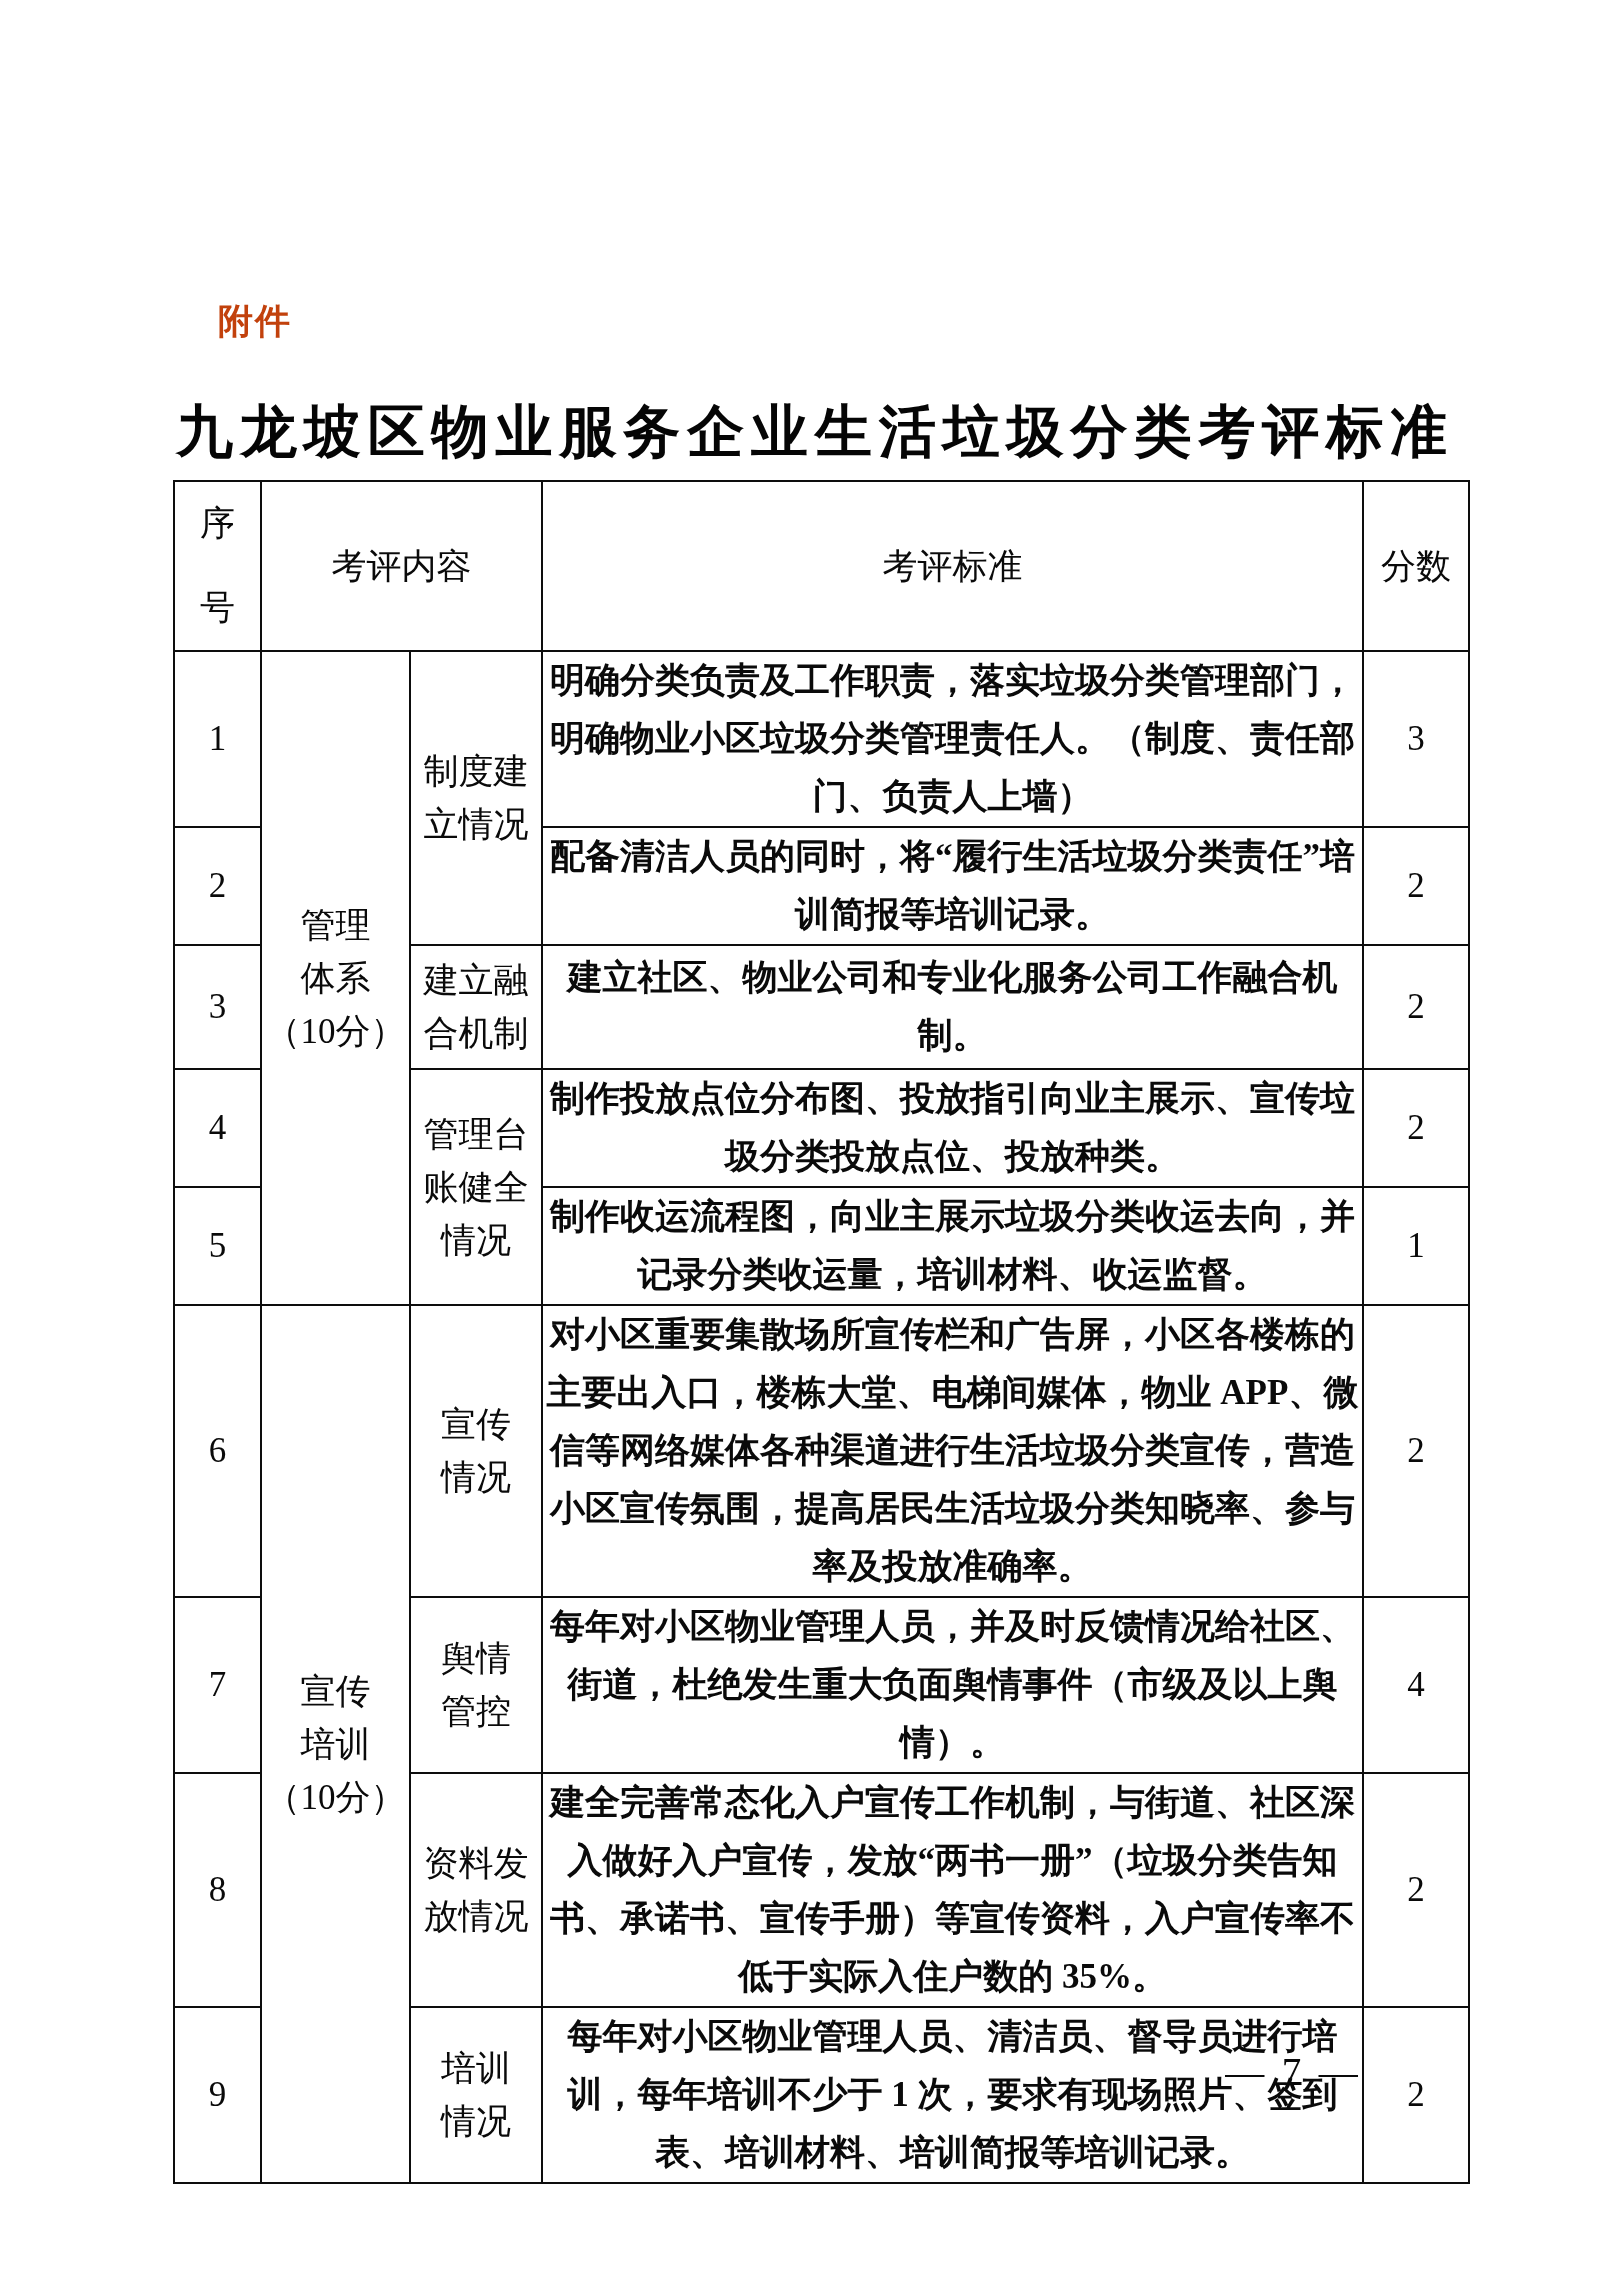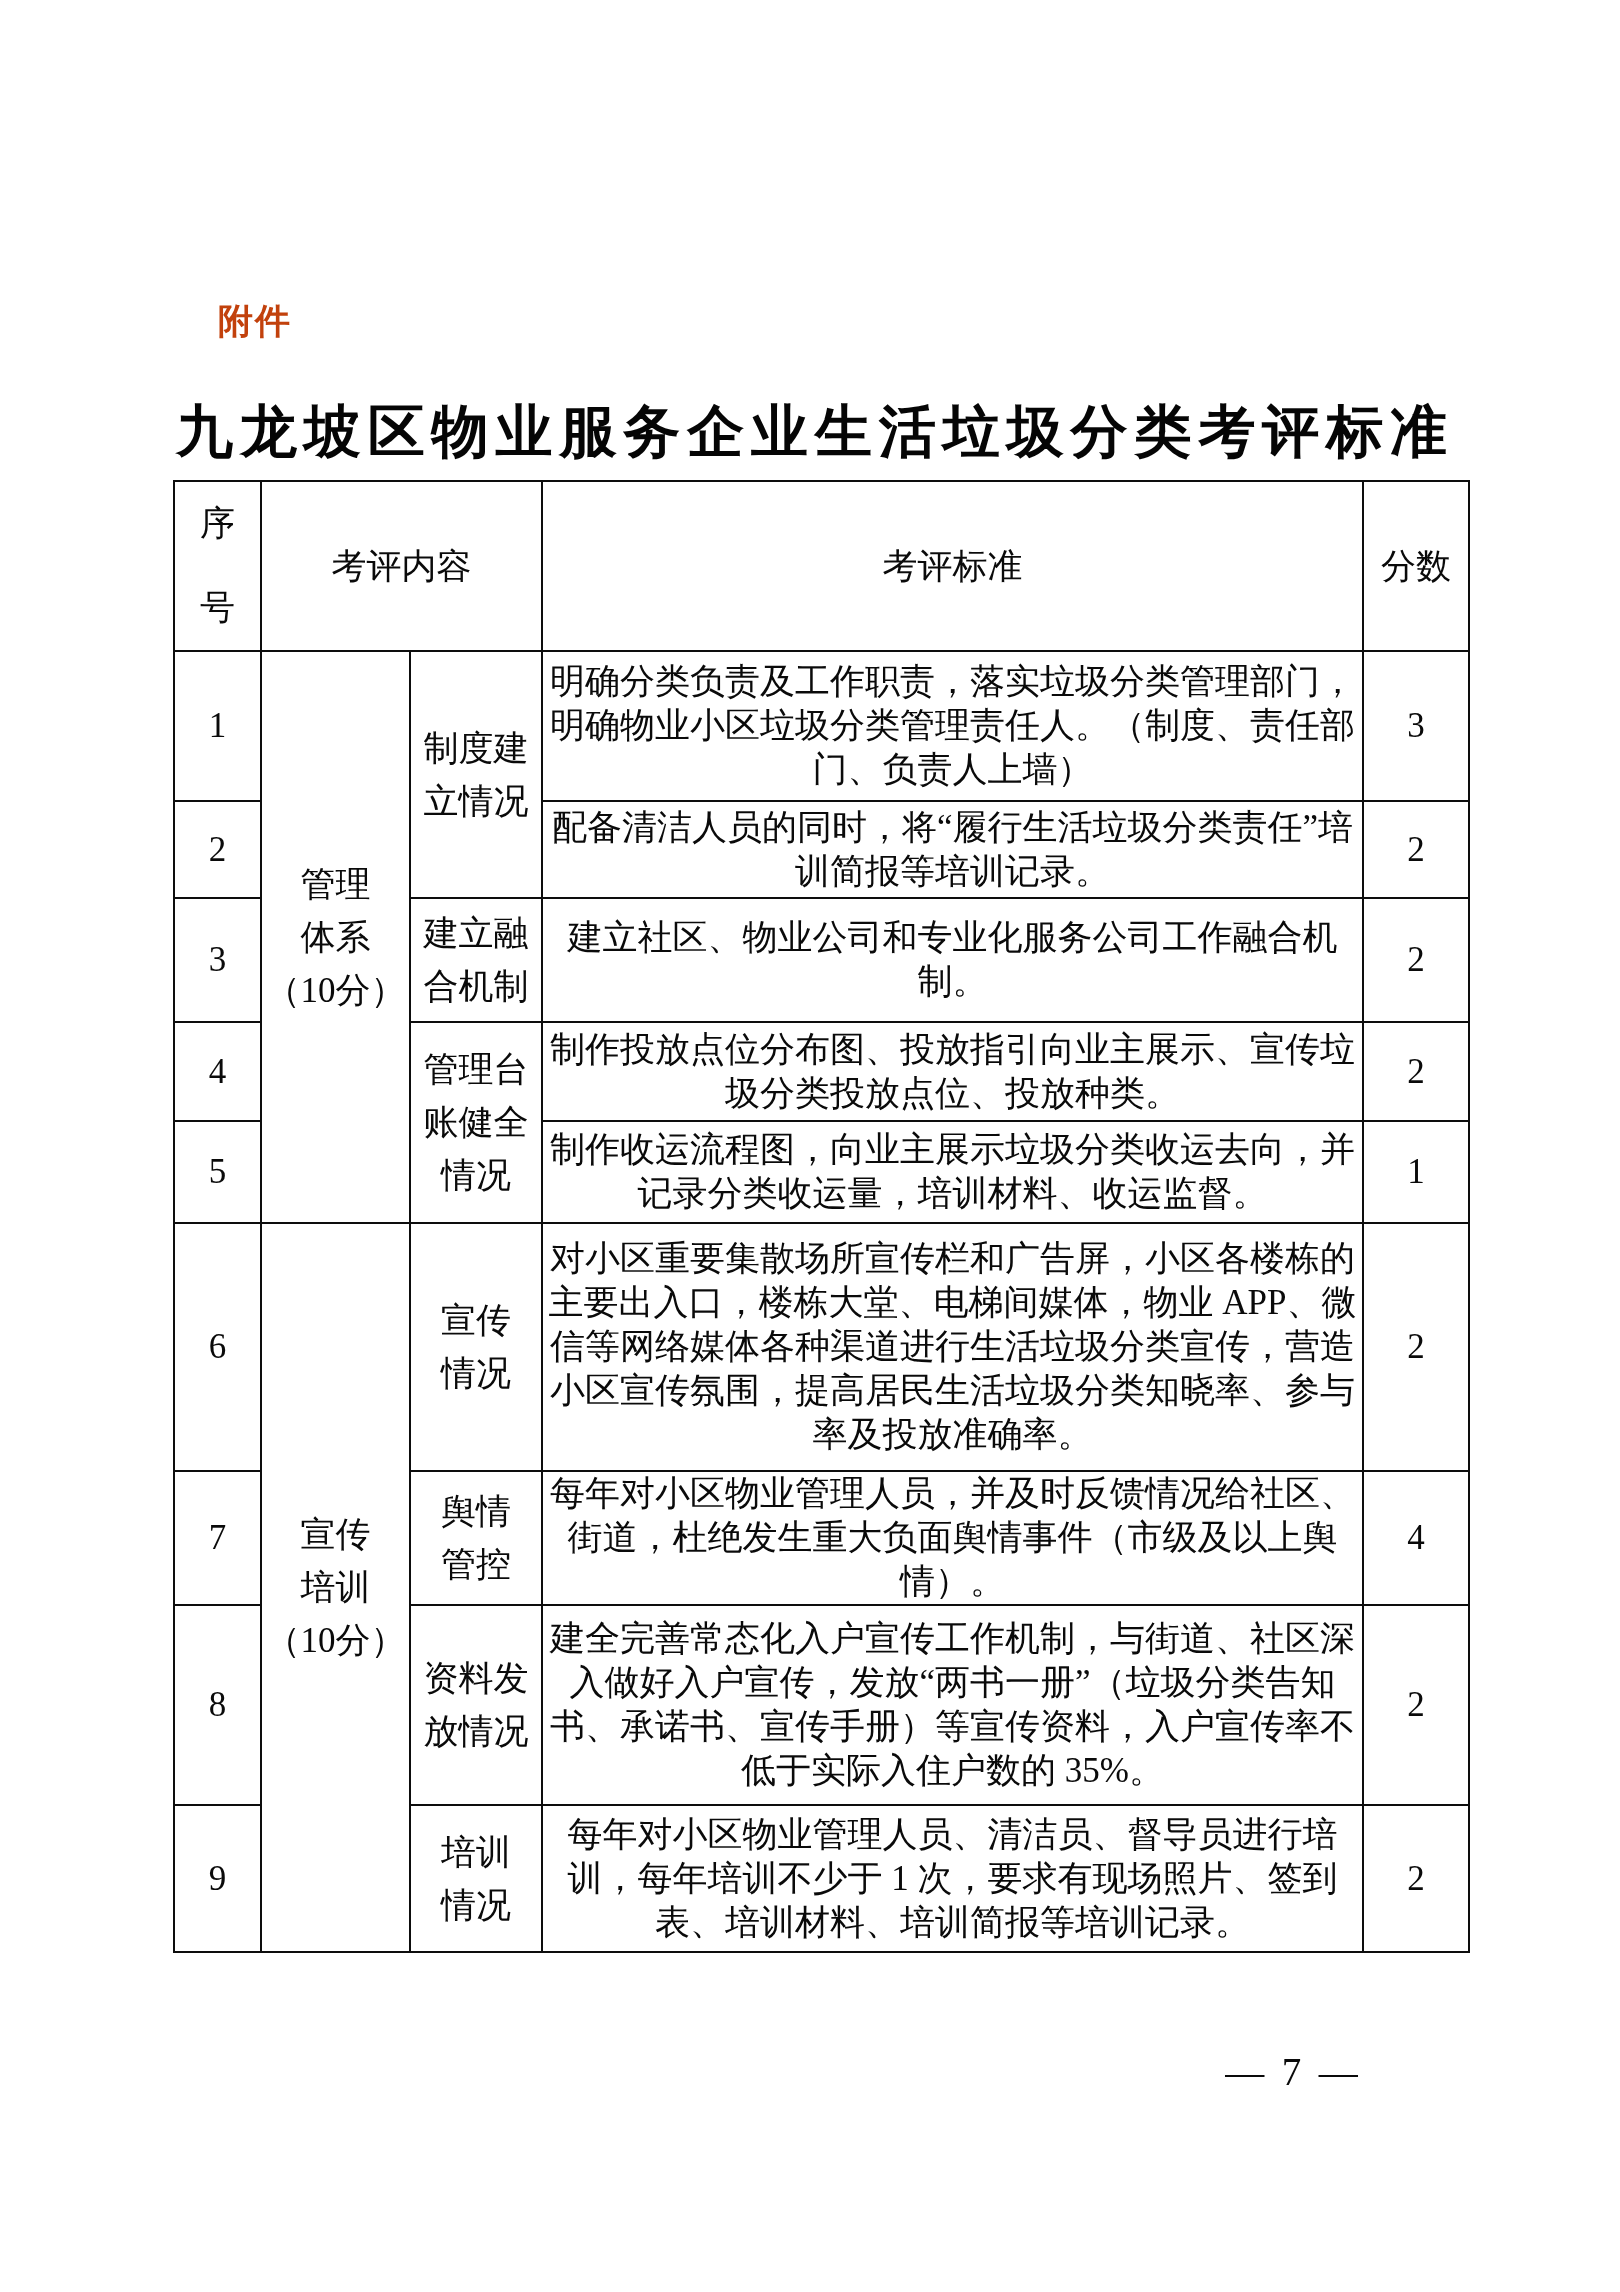--- a/index.html
+++ b/index.html
@@ -32,22 +32,23 @@
   }
   thead td{border-bottom-width:3.9px;}
   .hrow{height:170px}
   .r1{height:150px}.r2{height:97px}.r3{height:124px}.r4{height:99px}.r5{height:102px}
   .r6{height:248px}.r7{height:121px}.r8{height:200px}.r9{height:147px}
   .idx{white-space:pre-line;line-height:84px;}
   .group,.sub{white-space:pre-line;line-height:53px;border-radius:15px;}
   .num,.score{font-size:39px;}
   .std{
     text-align:justify;text-justify:inter-ideograph;
-    font-size:33px;line-height:44px;
+    font-size:33px;line-height:58px;
     padding:2px 9.8px 2px 15.7px;
+    font-weight:bold;
   }
   .pageno{
     position:absolute;left:1215px;top:2049px;width:157px;
     text-align:center;font-size:39px;color:#0a0a0a;letter-spacing:3.9px;
     white-space:nowrap;
   }
 </style>
 </head>
 <body>
 

